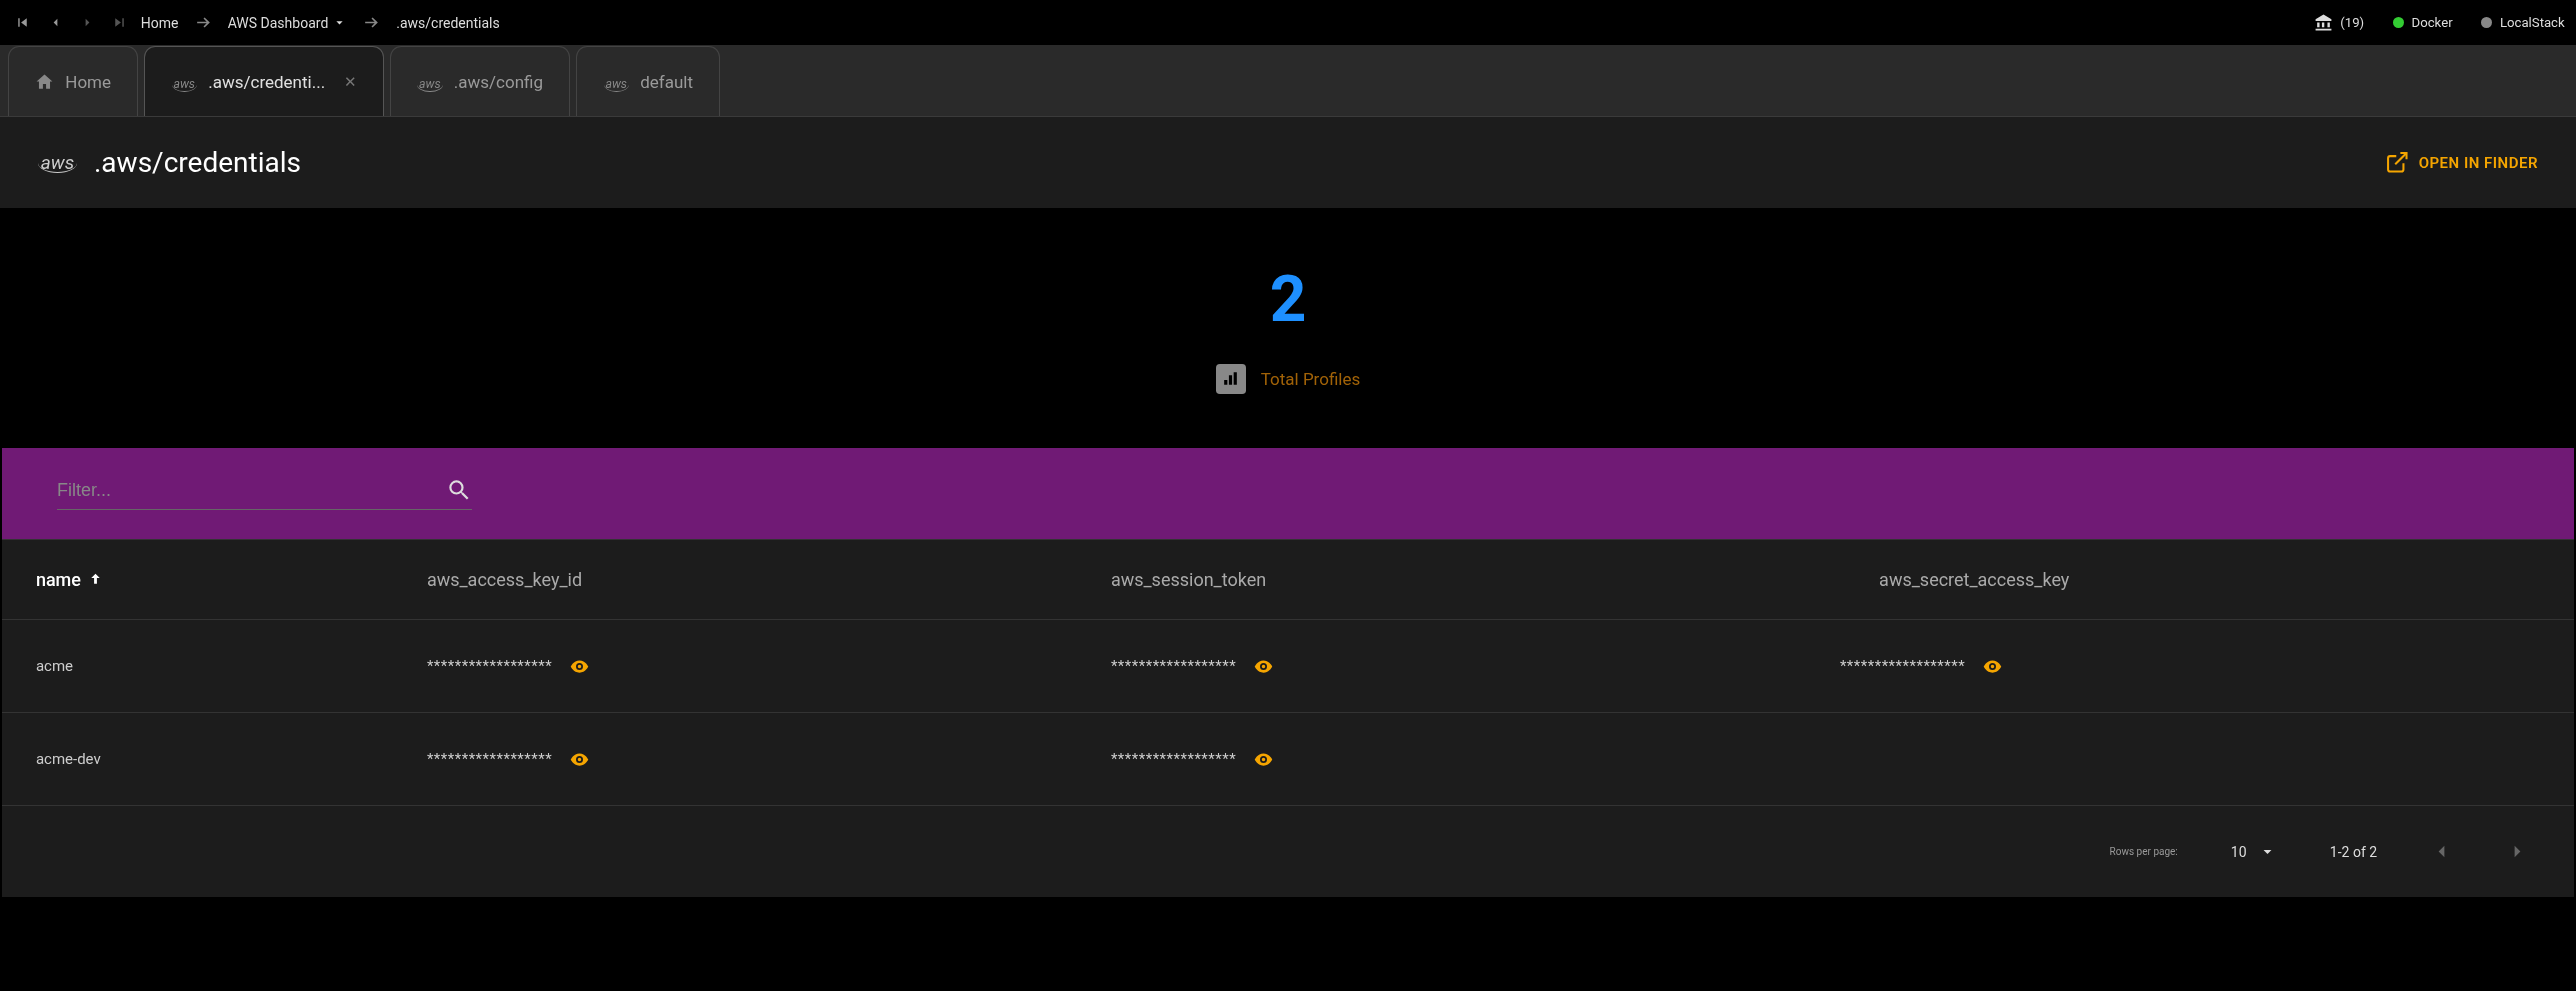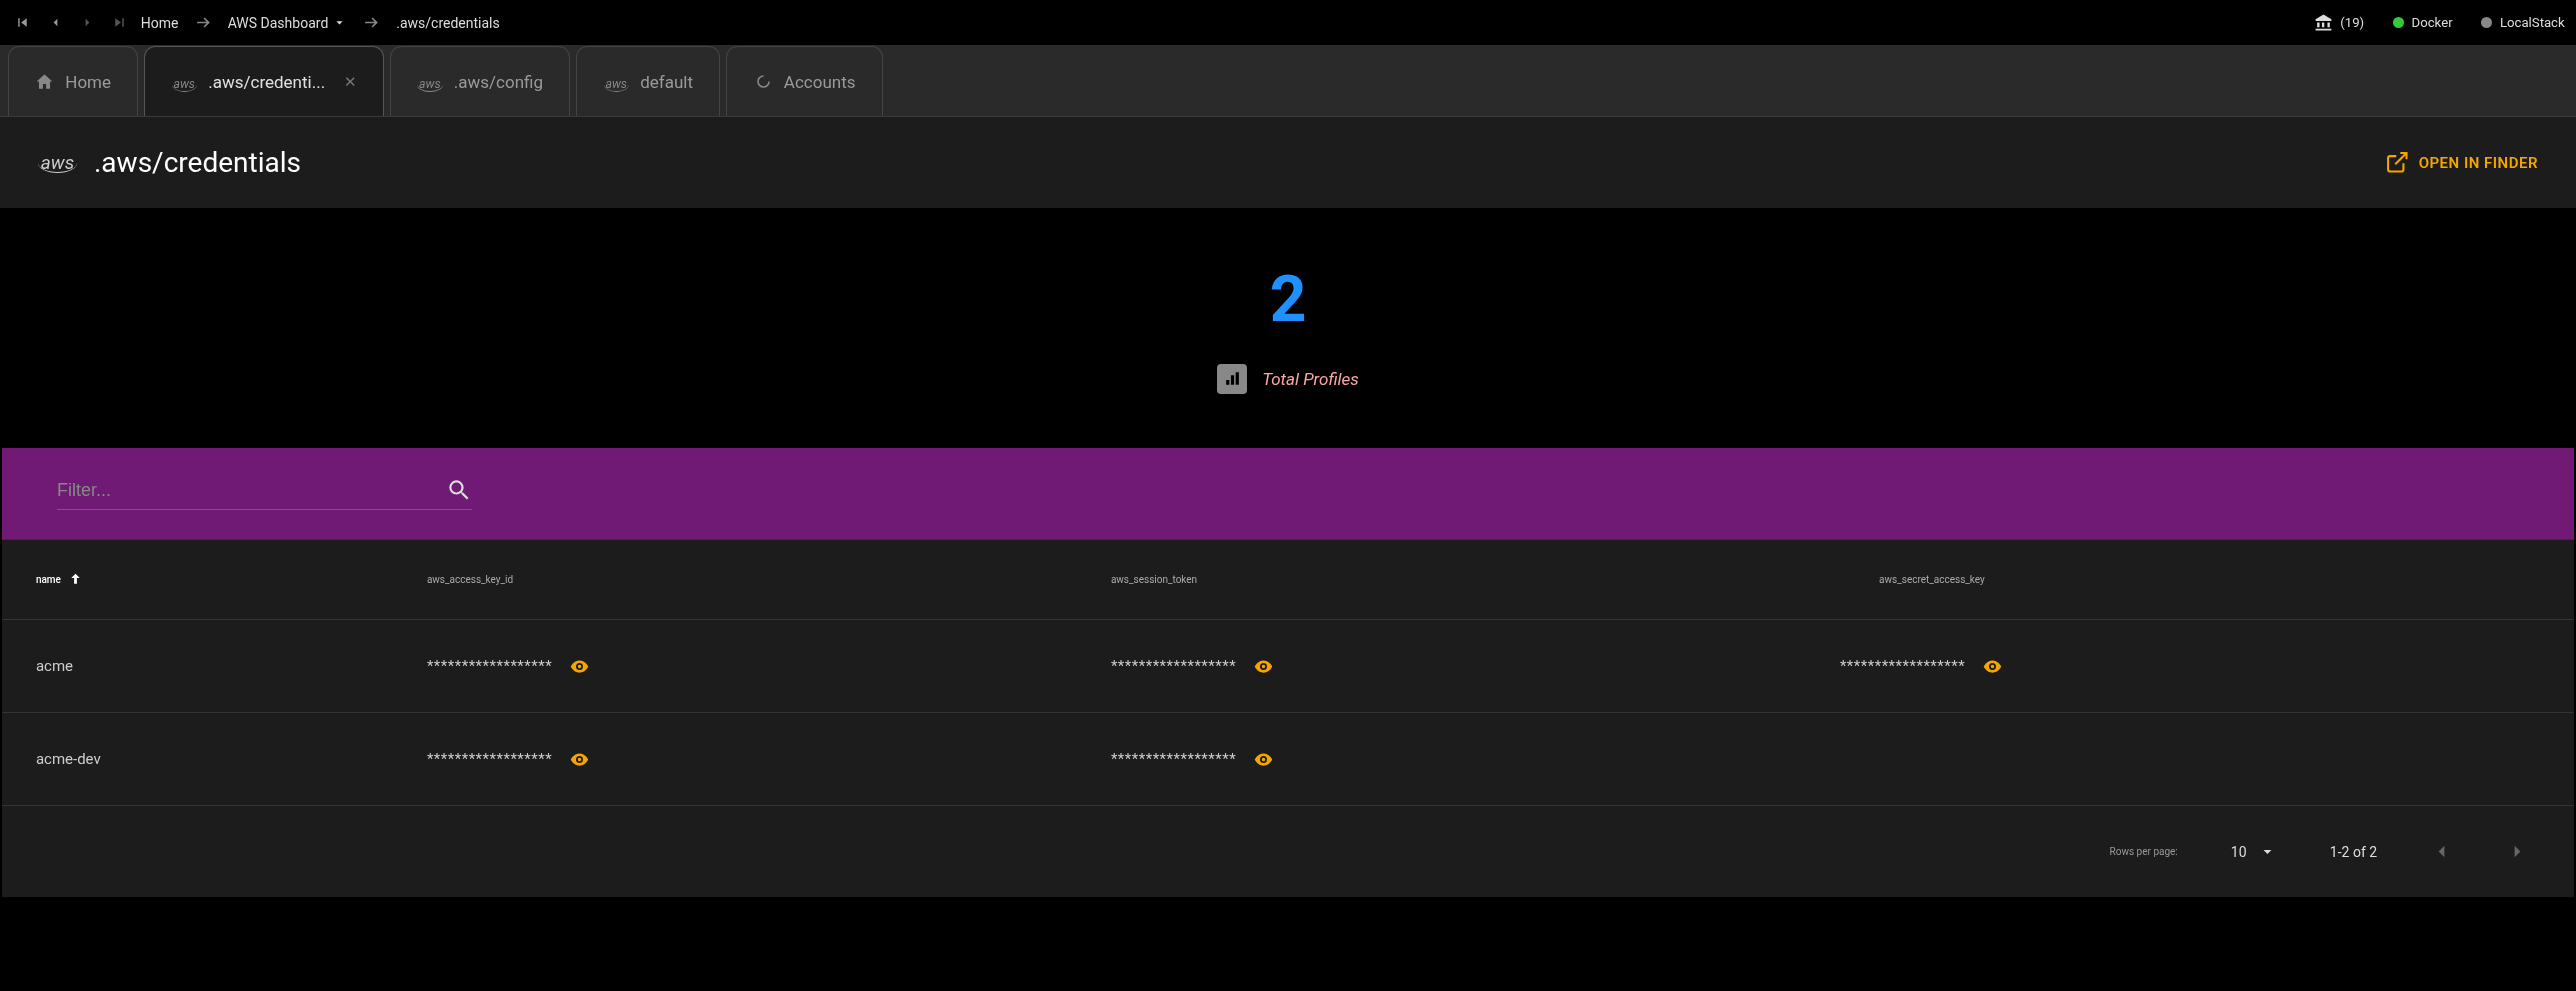--- a/index.html
+++ b/index.html
@@ -115,21 +115,21 @@
 .stat-label-row {
   display: flex; align-items: center; gap: 15px;
 }
 .stat-icon-box {
   width: 30px; height: 30px;
   background: #888;
   border-radius: 3.8px;
   display: flex; align-items: center; justify-content: center;
   color: #000;
 }
-.stat-label { font-size: 17px; color: #fca5a5; font-style: italic; }
+.stat-label { font-size: 17px; color: #a16207; }
 
 
 .filter-row {
   height: 91px;
   background: #701a75;
   display: flex;
   align-items: center;
   padding: 0 55px;
   margin: 0 1.9px;
 }
@@ -154,21 +154,21 @@
 .thead {
   display: flex;
   border-top: 0.9px solid #333;
   border-bottom: 0.9px solid #333;
   height: 81px;
   align-items: center;
 }
 .th {
   padding: 0 34px;
   color: #aaa;
-  font-size: 10px;
+  font-size: 18px;
 }
 .th.sort-active { color: #fff; font-weight: 500; display: flex; align-items: center; gap: 5.7px; }
 .col-name { width: 391px; }
 .col-ak { width: 684px; }
 .col-sk { width: 729px; }
 .col-st { flex: 1; }
 
 .trow {
   display: flex;
   border-bottom: 0.9px solid #333;
@@ -288,28 +288,20 @@
       <span>.aws/credenti...</span>
       <span class="tab-close">✕</span>
     </div>
     <div class="tab">
       <span class="icon"><span class="aws-logo">aws</span></span>
       <span>.aws/config</span>
     </div>
     <div class="tab">
       <span class="icon"><span class="aws-logo">aws</span></span>
       <span>default</span>
-    </div>
-    <div class="tab">
-      <span class="icon">
-        <svg width="19" height="19" viewBox="0 0 24 24" fill="currentColor">
-          <path d="M12 4a8 8 0 1 0 8 8h-2a6 6 0 1 1-6-6V4z"></path>
-        </svg>
-      </span>
-      <span>Accounts</span>
     </div>
   </div>
 
 <div class="page-header">
   <span class="aws-logo big">aws</span>
   <div class="page-title">.aws/credentials</div>
   <div class="page-header-spacer"></div>
   <div class="open-finder-btn">
     <svg width="24.6" height="24.6" viewBox="0 0 24 24" fill="none" stroke="currentColor" stroke-width="2">
       <path d="M18 13v6a2 2 0 0 1-2 2H5a2 2 0 0 1-2-2V8a2 2 0 0 1 2-2h6"></path>

